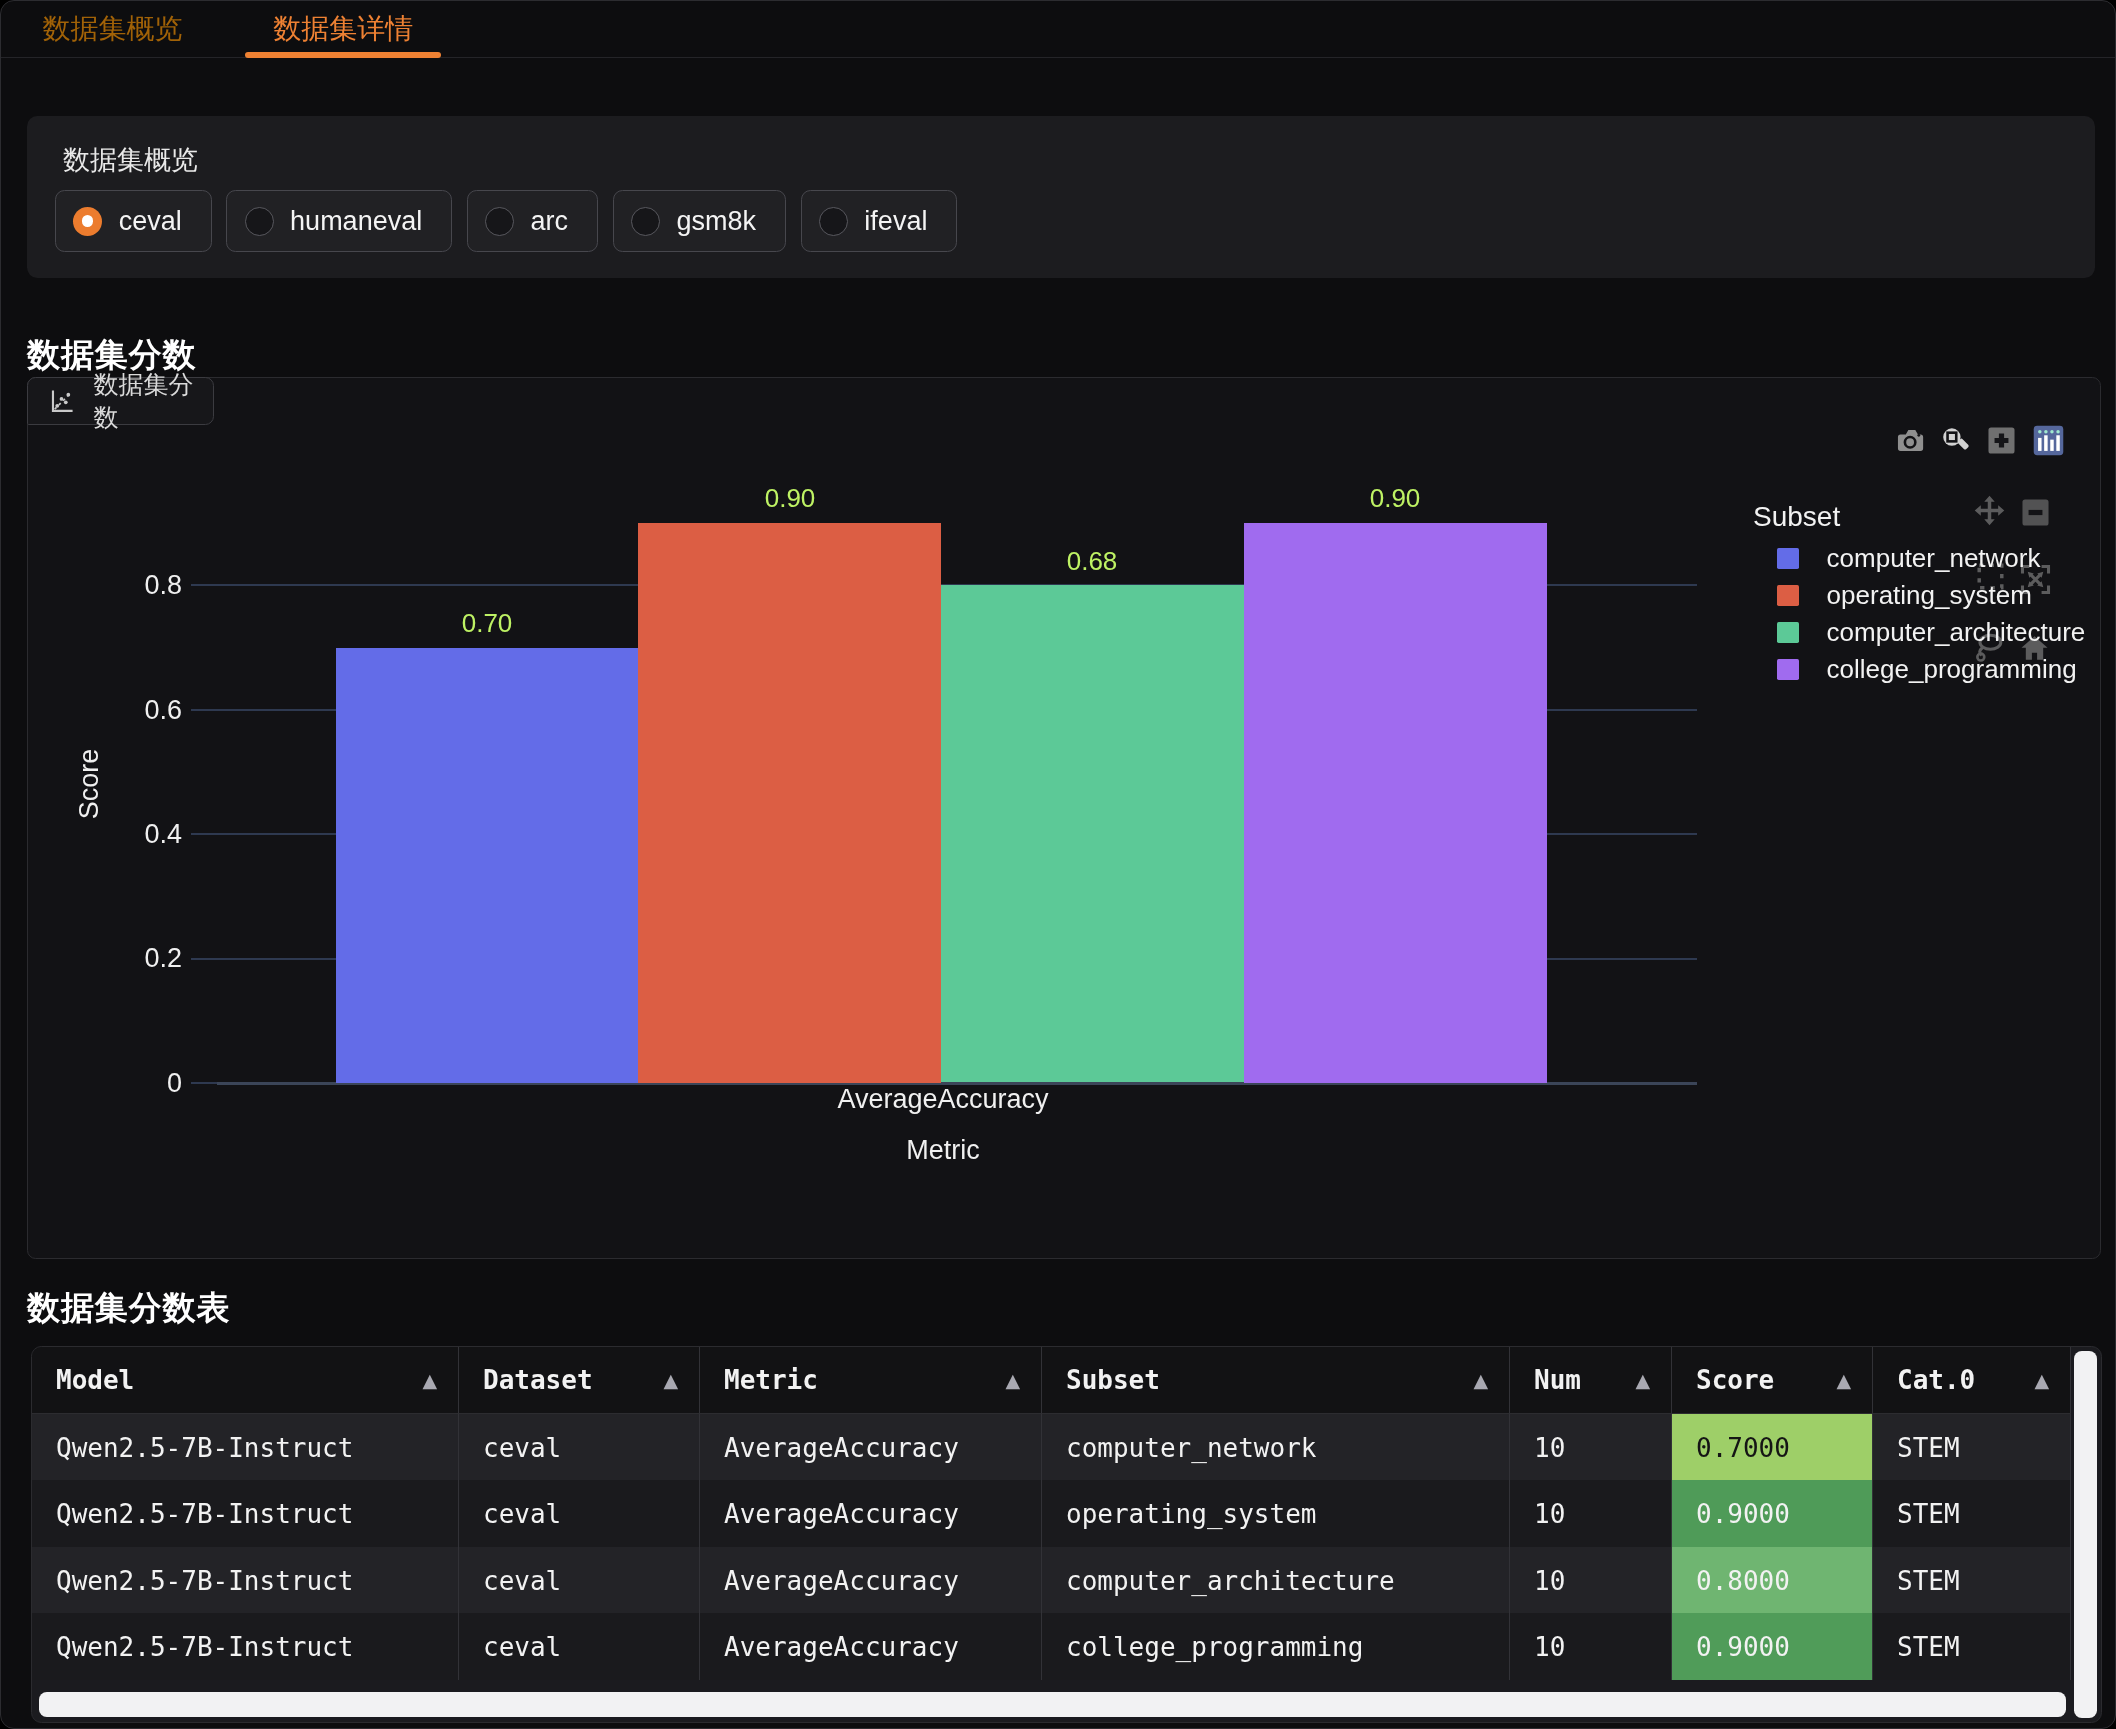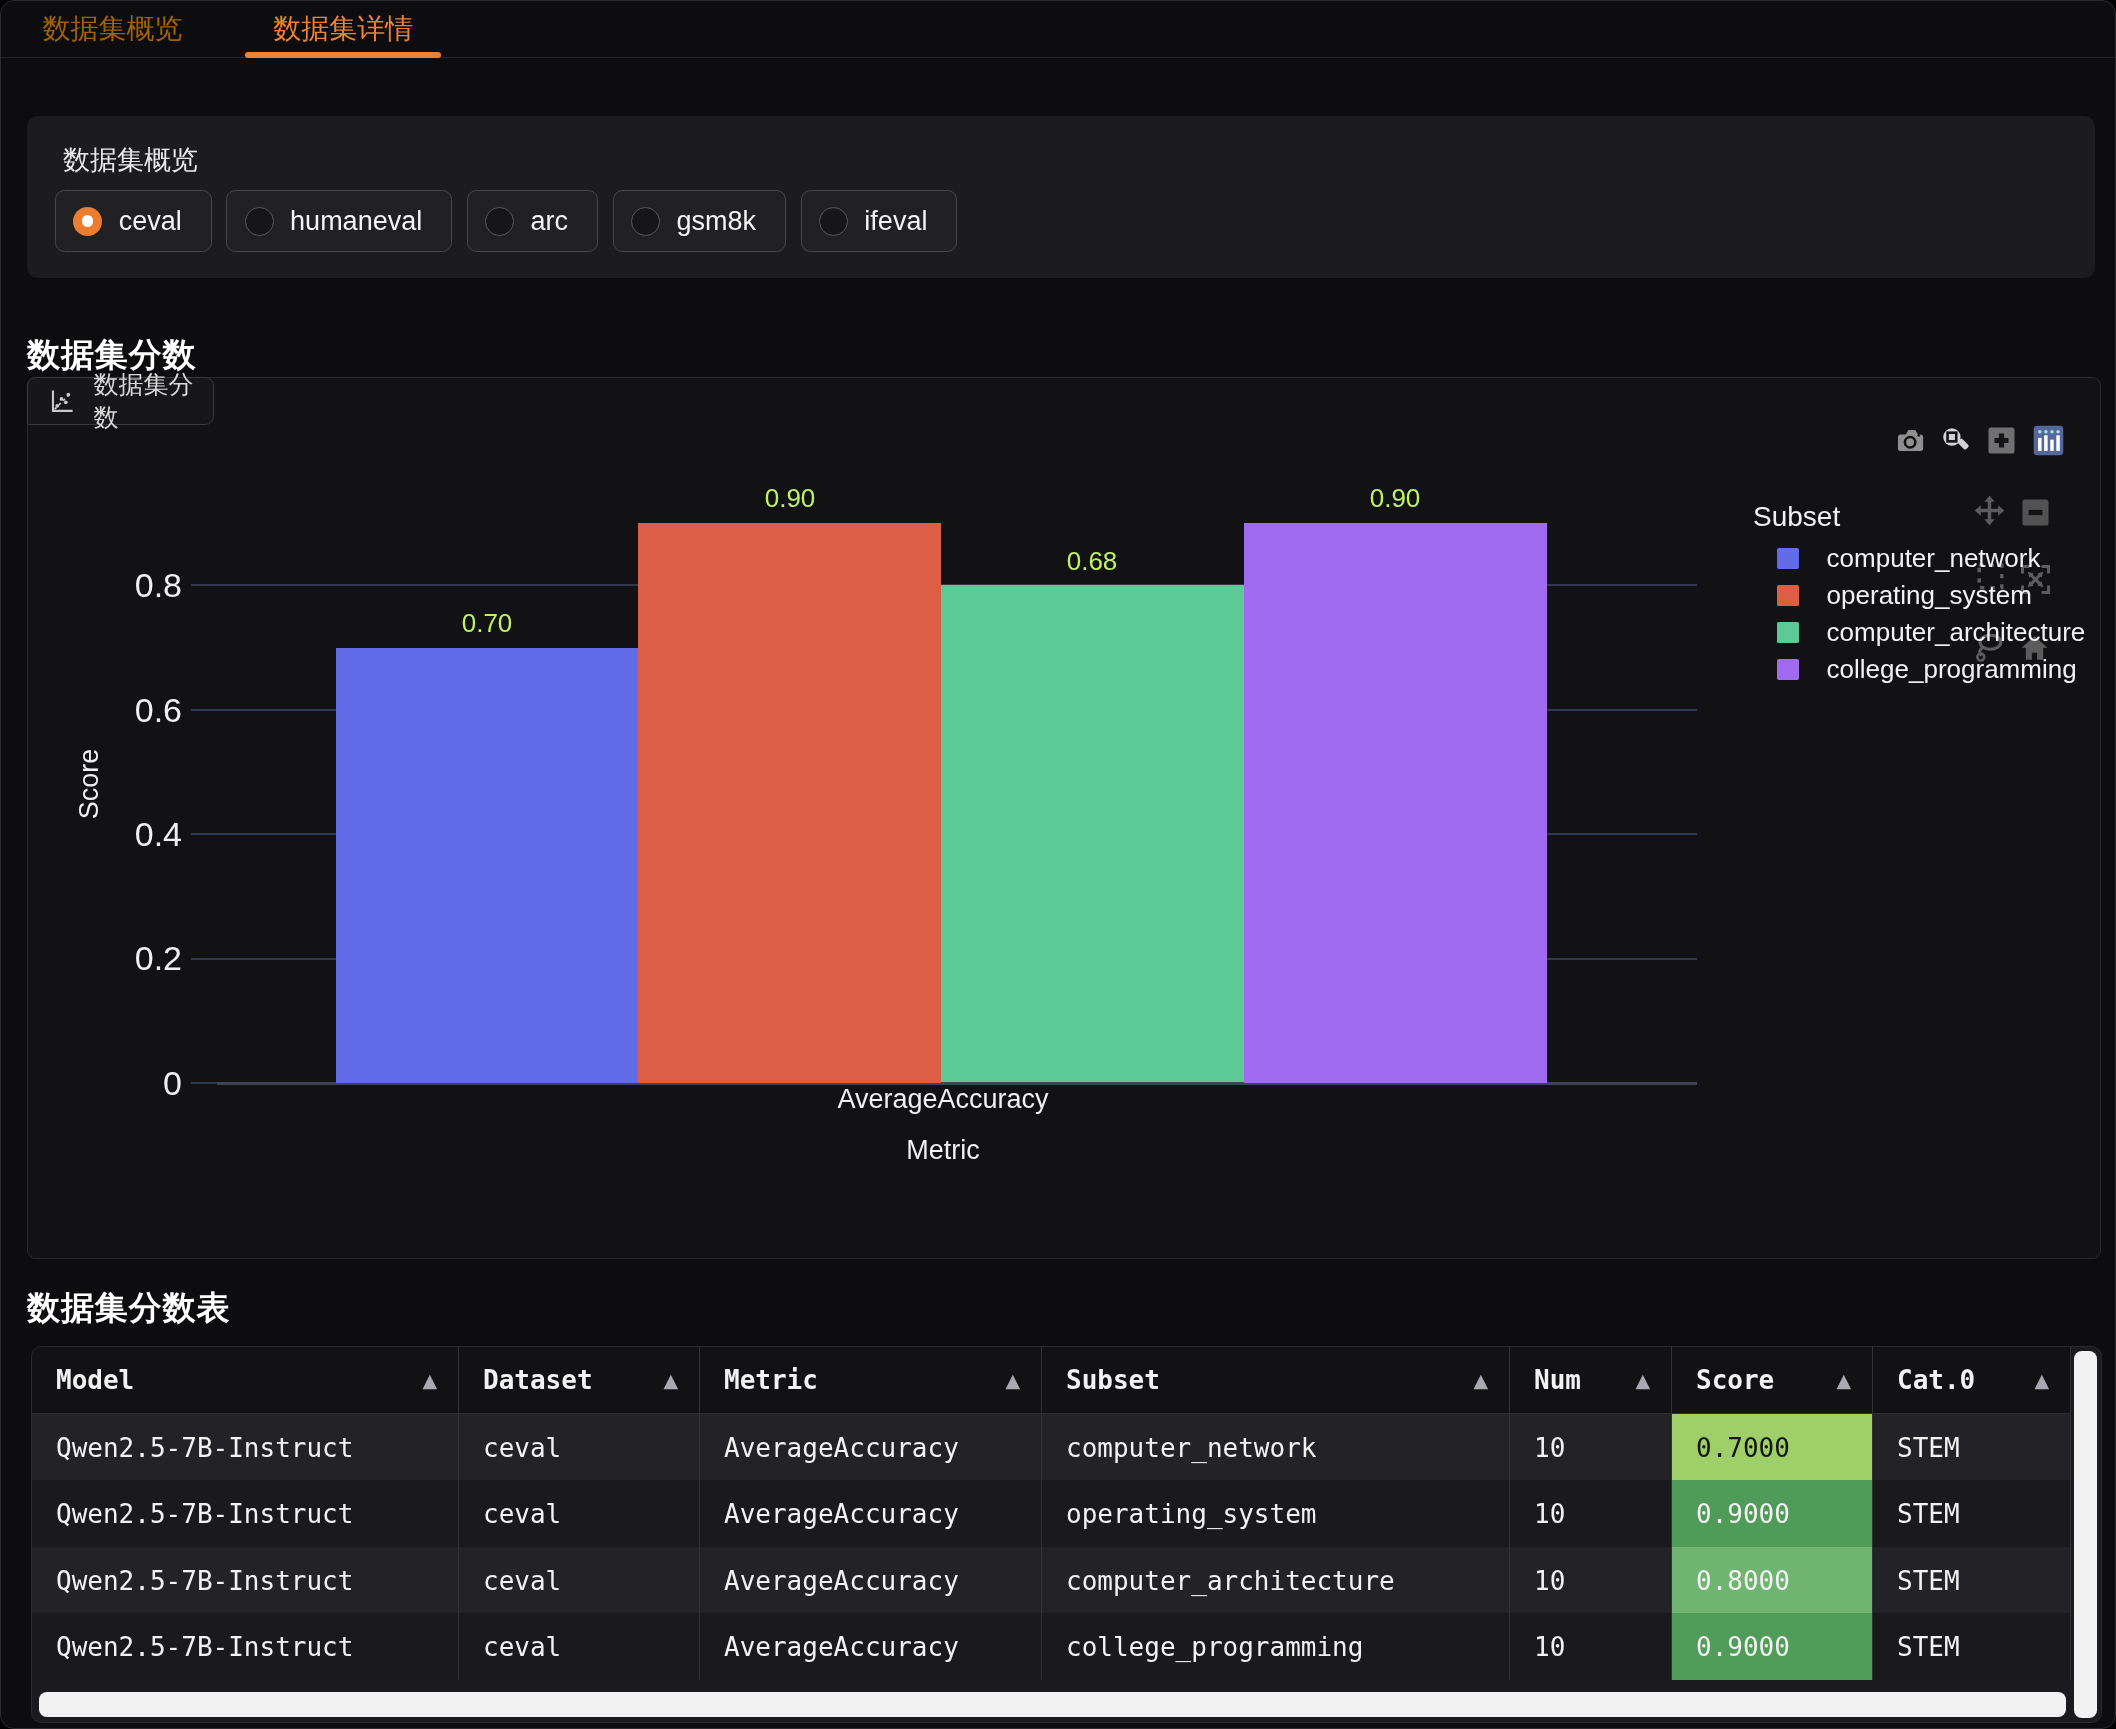--- a/index.html
+++ b/index.html
@@ -33,21 +33,21 @@
   .chart-tag { position:absolute; left:-0.9px; top:-0.9px; width:187px; height:48px; border:0.9px solid #3b3b40; border-radius:8.6px 8.6px 8.6px 1.7px; display:flex; align-items:center; padding-left:19px; gap:17.3px; background:#17171a; }
   .chart-tag-label { font-size:25px; color:#dadada; }
   .modebar { position:absolute; top:46px; right:35px; display:flex; gap:14px; }
   .mb-btn { width:33px; height:33px; display:flex; align-items:center; justify-content:center; cursor:pointer; }
   .overlay-icon { position:absolute; width:33px; height:33px; opacity:.62; cursor:pointer; }
 
   .plot { position:absolute; inset:0; }
   .gridline { position:absolute; height:1.7px; background:#2e3950; }
   .gridline.zero { height:2.6px; background:#3b4558; }
   .ytick-mark { position:absolute; width:26px; height:1.7px; background:#2e3950; }
-  .ytick-label { position:absolute; width:104px; text-align:right; font-size:34px; color:#f0f0f0; transform:translateY(-50%); }
+  .ytick-label { position:absolute; width:104px; text-align:right; font-size:27px; color:#f0f0f0; transform:translateY(-50%); }
   .bar { position:absolute; cursor:pointer; }
   .bar-label { position:absolute; transform:translateX(-50%); font-size:26px; color:#bef264; }
   .xtick-label, .xaxis-title { position:absolute; transform:translateX(-50%); font-size:27px; color:#f0f0f0; }
   .yaxis-title { position:absolute; font-size:27px; color:#f0f0f0; transform:translate(-50%,-50%) rotate(-90deg); }
 
   .legend { position:absolute; left:1725px; top:123px; width:363px; }
   .legend-title { font-size:28px; color:#f2f2f2; }
   .legend-entry { position:absolute; left:0; height:31px; display:flex; align-items:center; cursor:pointer; }
   .legend-swatch { width:21.6px; height:21.6px; margin-left:24px; border-radius:1.7px; flex:none; }
   .legend-text { margin-left:28px; font-size:26px; color:#f2f2f2; white-space:nowrap; }

